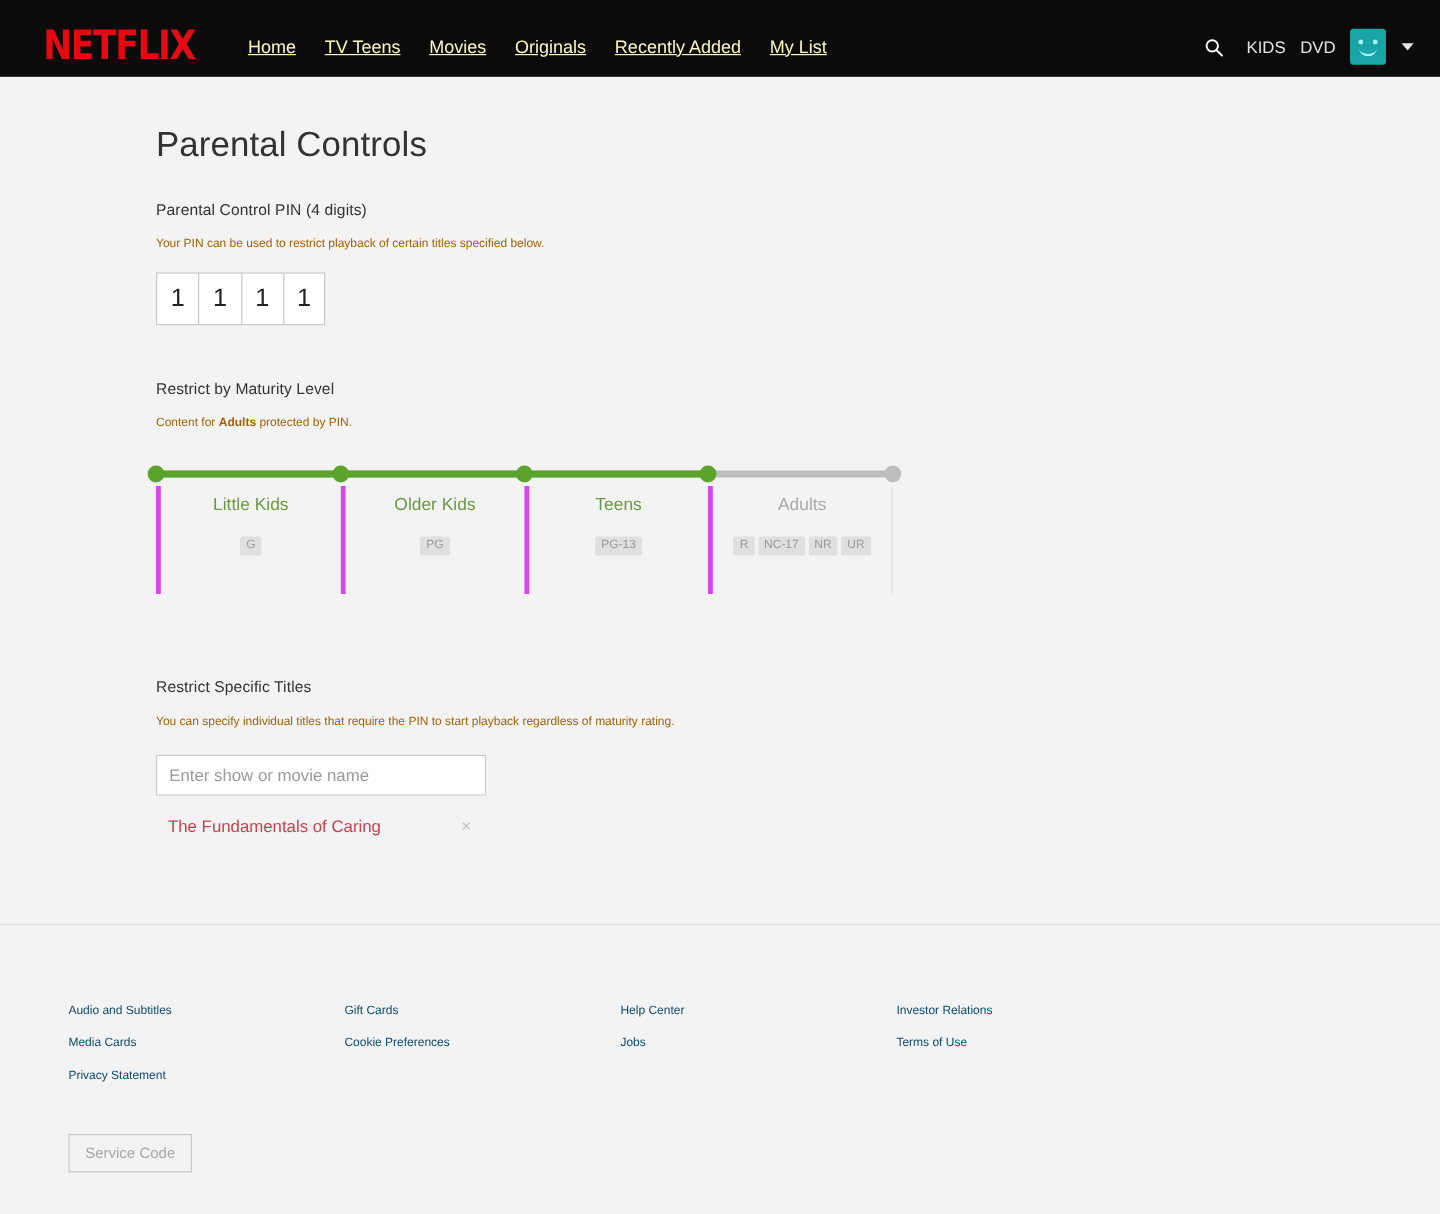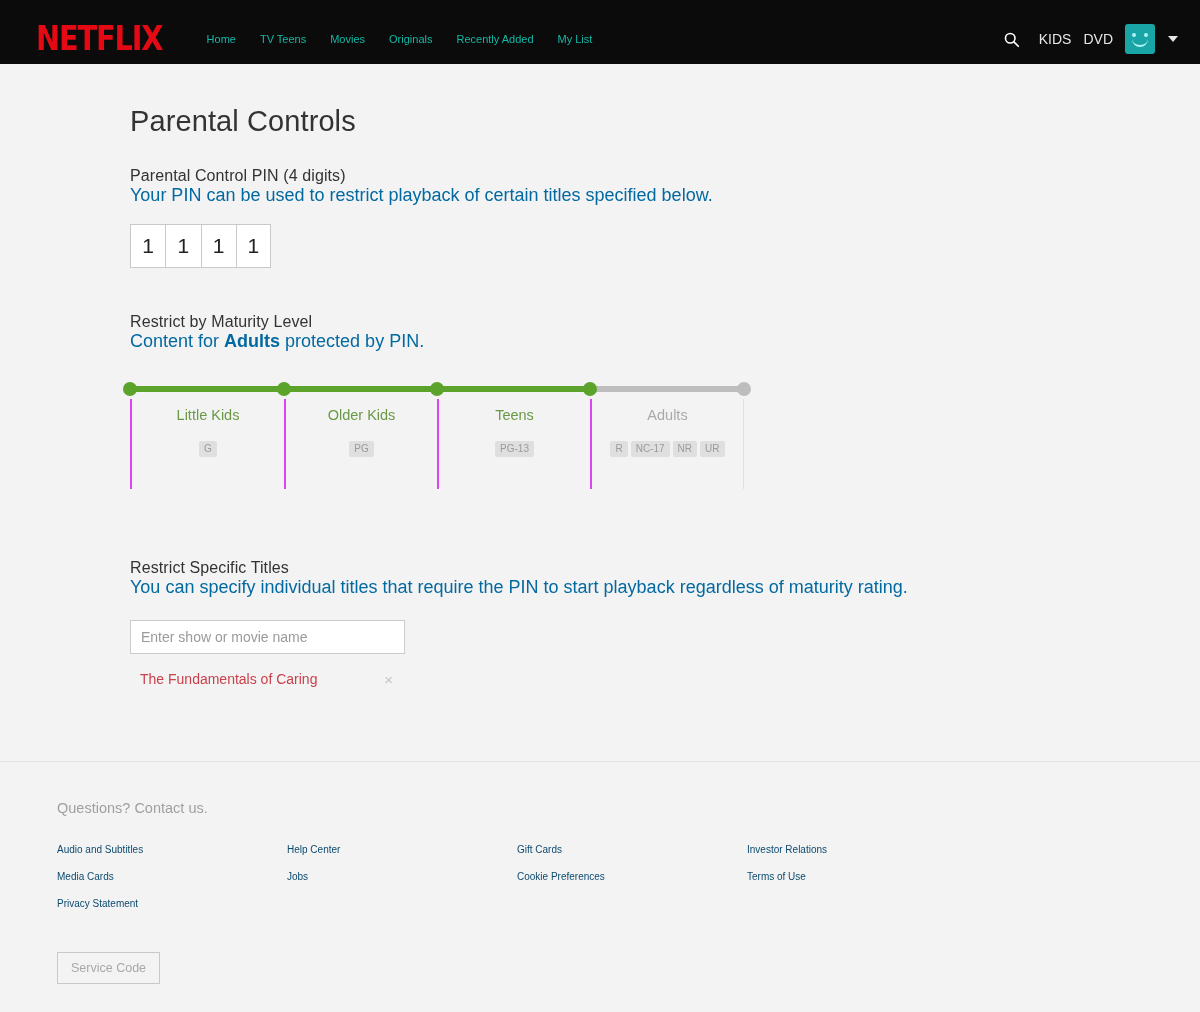--- a/index.html
+++ b/index.html
@@ -33,25 +33,26 @@
     cursor: pointer;
     user-select: none;
   }
   .nav-links {
     display: flex;
     align-items: center;
     gap: 24px;
     margin-left: 39px;
   }
   .nav-link {
-    color: #14b8a6;
-    font-size: 11px;
+    color: #fef9c3;
+    font-size: 15px;
     cursor: pointer;
     white-space: nowrap;
     line-height: 1;
+    text-decoration: underline;
   }
   .nav-right {
     margin-left: auto;
     display: flex;
     align-items: center;
     gap: 0;
   }
   .search-icon-wrap {
     width: 34px; height: 34px;
     display: flex; align-items: center; justify-content: center;
@@ -104,28 +105,29 @@
     padding: 0 0 0 130px;
   }
   .page-title {
     font-size: 29px;
     font-weight: 400;
     color: #333;
     margin-top: 41px;
     letter-spacing: 0.1px;
   }
   .section-title {
-    font-size: 16px;
+    font-size: 13px;
     font-weight: 400;
     color: #333;
     letter-spacing: 0.1px;
   }
   .section-desc {
-    font-size: 18px;
-    color: #0369a1;
+    font-size: 10px;
+    color: #a16207;
+    margin-top: 16px;
   }
   .section-desc b { font-weight: 700; }
 
   .sec-pin { margin-top: 29px; }
 
   
   .pin-row {
     display: flex;
     margin-top: 18px;
     width: 141px;
@@ -184,21 +186,21 @@
     position: absolute;
     top: 20px; left: 0;
     width: 620px;
     height: 90px;
   }
   .level-col {
     position: absolute;
     top: 0;
     height: 90px;
     text-align: center;
-    border-left: 2px solid #d946ef;
+    border-left: 4px solid #d946ef;
   }
   .level-col.last-edge {
     border-right: 1px solid #e0e0e0;
   }
   .level-name {
     font-size: 14.5px;
     margin-top: 8px;
     color: #6a9a45;
   }
   .level-name.muted { color: #aaa; }
@@ -399,35 +401,34 @@
     <div class="restricted-row">
       <span class="restricted-name">The Fundamentals of Caring</span>
       <span class="remove-x">×</span>
     </div>
   </div>
 </div>
 
 <div class="footer-divider"></div>
 
 <div class="footer">
-  <div class="footer-contact">Questions? Contact us.</div>
 
   <div class="footer-cols">
     <div class="footer-col">
       <span class="footer-link">Audio and Subtitles</span>
       <span class="footer-link">Media Cards</span>
       <span class="footer-link">Privacy Statement</span>
     </div>
     <div class="footer-col">
+      <span class="footer-link">Gift Cards</span>
+      <span class="footer-link">Cookie Preferences</span>
+    </div>
+    <div class="footer-col">
       <span class="footer-link">Help Center</span>
       <span class="footer-link">Jobs</span>
-    </div>
-    <div class="footer-col">
-      <span class="footer-link">Gift Cards</span>
-      <span class="footer-link">Cookie Preferences</span>
     </div>
     <div class="footer-col">
       <span class="footer-link">Investor Relations</span>
       <span class="footer-link">Terms of Use</span>
     </div>
   </div>
 
   <button class="service-code">Service Code</button>
 </div>
 

